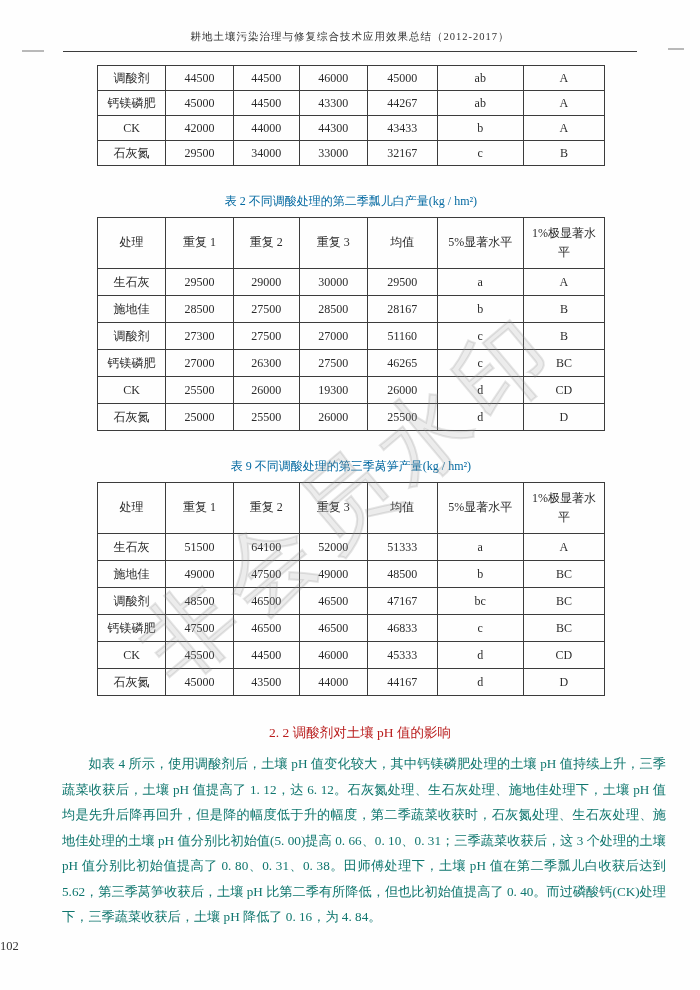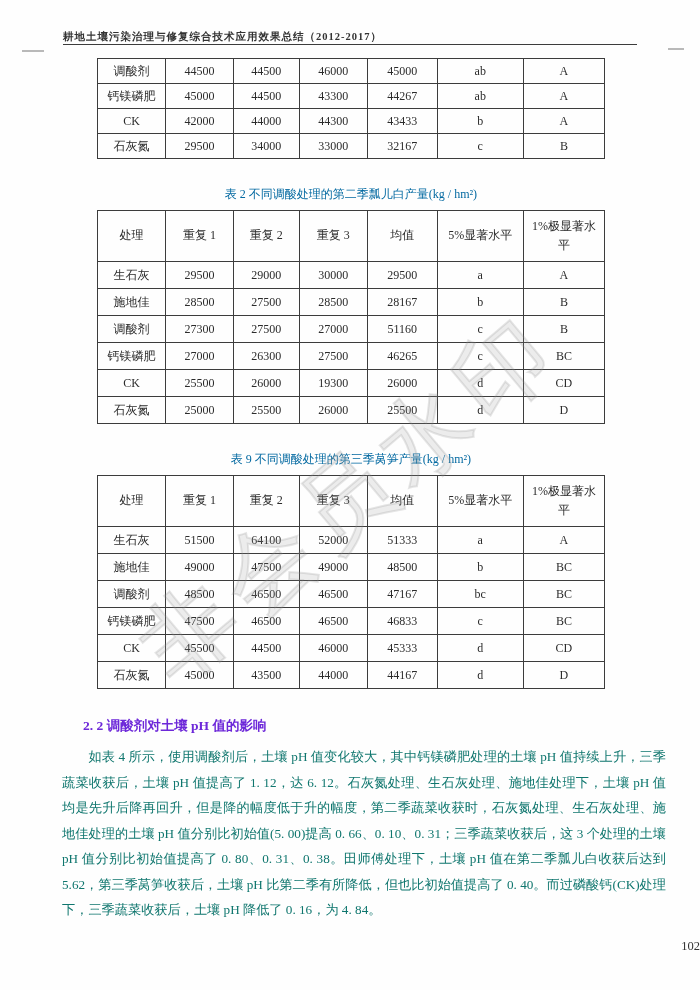--- a/index.html
+++ b/index.html
@@ -2,47 +2,47 @@
 <html><head>
 <meta charset="utf-8">
 <style>
   html,body { margin:0; padding:0; }
   body { background:#ffffff; font-family:"Liberation Serif","DejaVu Serif",serif; color:#222; }
   .page {
     position:relative; width:700px; height:990px; background:#fefefe; overflow:hidden;
   }
   
   .header {
-    margin:30px 63px 0 63px; text-align:left; 
-    border-bottom:1.5px solid #3c3c3c; font-size:10.5px; letter-spacing:1px; color:#333;font-weight:bold;
+    margin:30px 63px 0 63px; text-align:center; padding-bottom:7px;
+    border-bottom:1.5px solid #3c3c3c; font-size:10.5px; letter-spacing:1px; color:#333;
   }
   .scan-tick { position:absolute; height:2px; background:#b9b9b9; }
   .tick-left { left:22px; top:50px; width:22px; }
   .tick-right { right:16px; top:48px; width:16px; }
 
   
   .content { margin:0 95px 16px 97px; }
   table { width:100%; border-collapse:collapse; table-layout:fixed; font-size:12px; color:#2b2b2b; }
   td, th { border:1.2px solid #3c3c3c; text-align:center; vertical-align:middle; padding:2px 3px; font-weight:normal; overflow:hidden; }
   .tbl-cont { margin-top:13px; }
   .tbl-cont td { height:20px; }
   .tbl-main th { height:46px; line-height:1.6; }
   .tbl-main td { height:22px; }
   col.c0 { width:13.4%; } col.c1 { width:13.4%; } col.c2 { width:13.0%; }
   col.c3 { width:13.4%; } col.c4 { width:13.8%; } col.c5 { width:17.0%; } col.c6 { width:16.0%; }
 
   .caption { text-align:center; font-size:12px; margin:27px 0 7px 0; color:#0369a1; }
 
   
-  .section-heading { margin:28px 63px 0 83px; font-size:13.5px; font-weight:bold; color:#6d28d9; }
+  .section-heading { margin:28px 63px 0 83px; font-size:13.5px; font-weight:normal; color:#b91c1c;text-align:center; }
   .body-text {
     margin:9px 34px 0 62px; font-size:13.2px; line-height:25.5px;
     text-align:justify; text-indent:2em; color:#0f766e;
   }
-  .page-number { position:absolute; bottom:36px; left:0; width:100%; text-align:right; font-size:12.5px; color:#333; }
+  .page-number { position:absolute; bottom:36px; left:0; width:100%; text-align:left; font-size:12.5px; color:#333; }
 
   
   .watermark {
     position:absolute; left:50%; top:498px; transform:translate(-50%,-50%) rotate(-40deg);
     font-size:92px; letter-spacing:10px; white-space:nowrap;
     color:rgba(140,140,140,0.16); -webkit-text-stroke:2px rgba(140,140,140,0.22);
     pointer-events:none; font-family:"Liberation Sans","DejaVu Sans",sans-serif;
   }
 </style>
 </head>

